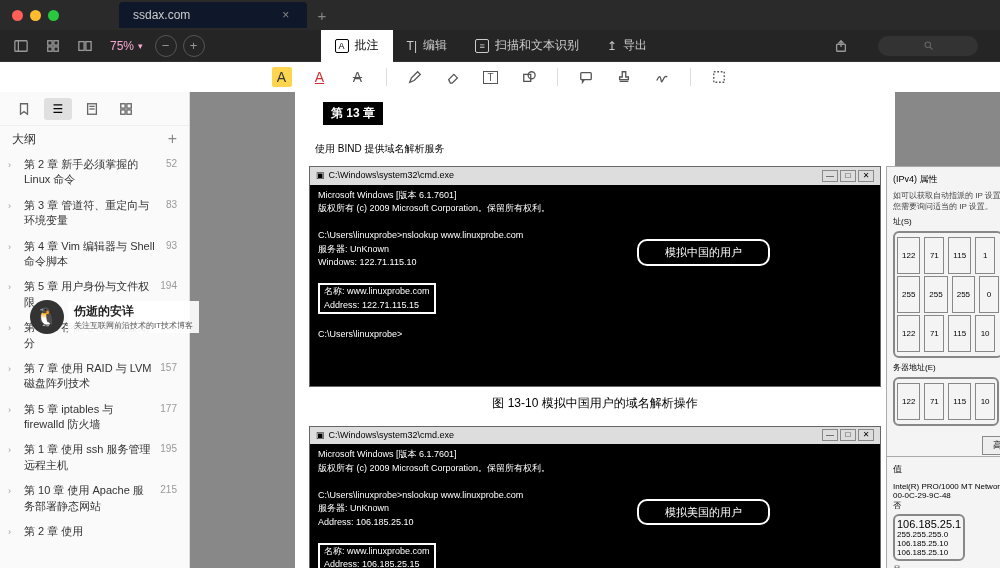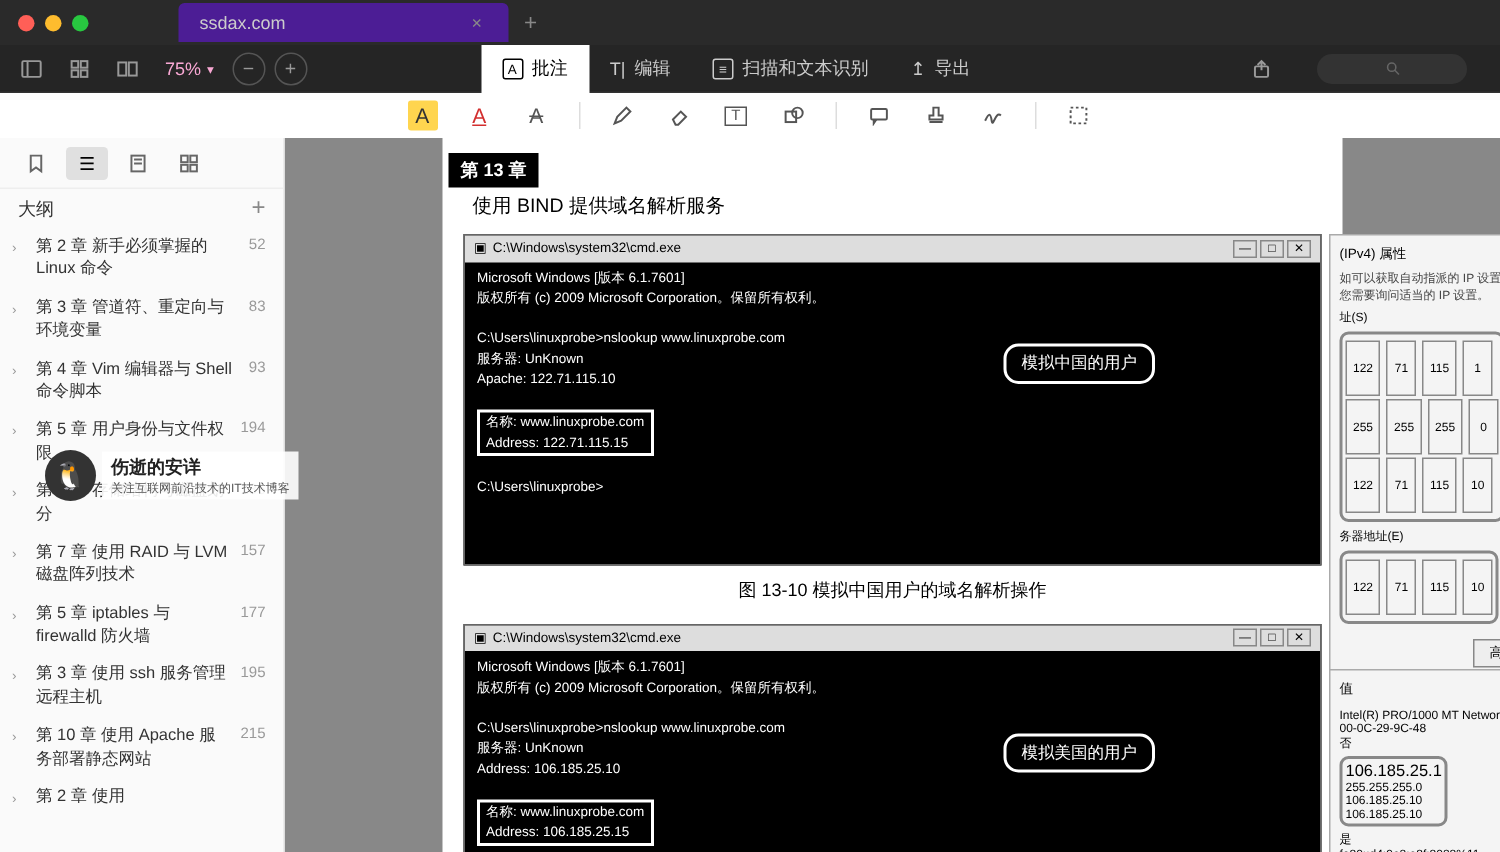--- a/index.html
+++ b/index.html
@@ -1,20 +1,20 @@
 <!DOCTYPE html>
 <html><head>
 <meta charset="utf-8">
 <style>
 *{margin:0;padding:0;box-sizing:border-box;font-family:-apple-system,"PingFang SC",sans-serif}
 body{width:1000px;height:568px;background:#1e1e1e;overflow:hidden;color:#ccc;font-size:12px}
 .titlebar{height:30px;background:#2a2a2a;display:flex;align-items:center;padding:0 12px}
 .dots{display:flex;gap:7px;margin-right:60px}
 .dot{width:11px;height:11px;border-radius:50%}
-.tab{background:#4c1d95;padding:6px 14px;font-size:12px;color:#ccc;display:flex;align-items:center;gap:120px;border-radius:4px 4px 0 0}
+.tab{background:#0f172a;padding:6px 14px;font-size:12px;color:#ccc;display:flex;align-items:center;gap:88px;border-radius:4px 4px 0 0}
 .tab .x{color:#888;cursor:pointer;padding:0 4px}
 .plus{color:#888;margin-left:10px;font-size:15px;cursor:pointer}
 .toolbar{height:32px;background:#252525;display:flex;align-items:center;padding:0 8px;gap:6px;border-bottom:1px solid #333}
 .tbtn{width:26px;height:26px;display:flex;align-items:center;justify-content:center;color:#999;cursor:pointer;border-radius:3px;font-size:13px}
 .zoom{display:flex;align-items:center;gap:4px;color:#f9a8d4;font-size:12px;padding:0 6px;cursor:pointer}
 .circ{width:22px;height:22px;border:1px solid #555;border-radius:50%;display:flex;align-items:center;justify-content:center;color:#999;cursor:pointer;font-size:13px}
 .maintabs{display:flex;margin-left:110px;gap:0}
 .mtab{padding:0 14px;height:32px;display:flex;align-items:center;gap:6px;font-size:12px;color:#ccc;cursor:pointer}
 .mtab.active{background:#fff;color:#000}
 .sq{width:14px;height:14px;border:1.5px solid currentColor;border-radius:2px;display:inline-flex;align-items:center;justify-content:center;font-size:9px}
@@ -37,29 +37,29 @@
 .sitem{display:flex;align-items:flex-start;padding:5px 12px 5px 8px;gap:6px;cursor:pointer;color:#333;font-size:11px;line-height:1.4}
 .sitem .chev{color:#999;font-size:9px;margin-top:2px;width:10px}
 .sitem .txt{flex:1}
 .sitem .pg{color:#999;font-size:10px}
 .wm{position:absolute;left:30px;top:300px;z-index:5;display:flex;align-items:center;gap:4px;pointer-events:none}
 .wlogo{width:34px;height:34px;border-radius:50%;background:#333;display:flex;align-items:center;justify-content:center;color:#fff;font-size:18px}
 .wtxt{background:rgba(255,255,255,0.9);padding:2px 6px;font-size:12px;font-weight:700;color:#222}
 .wtxt .sub{font-size:8px;font-weight:400;color:#555}
 .content{flex:1;background:#888;overflow:auto;padding:0 50px;position:relative}
 .page{background:#fff;margin:0 auto;width:600px;padding:10px 0 20px;color:#000}
-.chap{background:#000;color:#fff;display:inline-block;padding:3px 8px;font-size:12px;font-weight:700;margin-left:4px}
-.chapt{font-size:13px;margin:3px 0 10px 16px;padding-left:4px}
+.chap{background:#000;color:#fff;display:inline-block;padding:3px 8px;font-size:12px;font-weight:700;margin-left:28px}
+.chapt{font-size:10px;margin:17px 0 10px 16px;padding-left:4px}
 .fig{margin:8px 14px 4px;position:relative}
 .term{background:#000;color:#fff;font-family:Consolas,monospace;font-size:9px;padding:4px 8px;line-height:1.5;position:relative;border:1px solid #666}
 .term .bar{background:#ddd;color:#000;margin:-4px -8px 4px;padding:2px 6px;font-size:9px;display:flex;align-items:center;gap:4px}
 .term .bar .ttl{flex:1}
 .term .bar .wc{display:flex;gap:2px}
 .term .bar .wb{width:16px;height:12px;border:1px solid #888;font-size:8px;display:flex;align-items:center;justify-content:center}
-.bubble{position:absolute;border:2px solid #fff;border-radius:10px;padding:3px 10px;font-size:11px;color:#fff}
+.bubble{position:absolute;border:2px solid #fff;border-radius:10px;padding:3px 26px;font-size:11px;color:#fff}
 .ring{display:inline-block;border:2px solid #fff;border-radius:0;padding:0 4px}
 .propbox{position:absolute;right:-160px;top:0;width:155px;background:#f4f4f4;border:1px solid #aaa;font-size:9px;color:#000;padding:6px}
 .propbox .row{display:flex;gap:4px;margin:2px 0}
 .propbox .cell{border:1px solid #888;padding:13px 4px;min-width:20px;text-align:center;font-size:8px}
 .propbox .grp{border:2px solid #888;border-radius:6px;padding:2px;display:inline-block}
 .propbox .btns{display:flex;gap:6px;justify-content:flex-end;margin-top:6px}
 .propbox .pb{border:1px solid #888;padding:2px 10px;background:#eee;font-size:9px}
 .cap{text-align:center;font-size:12px;margin:8px 0 14px;color:#000}
 svg{width:14px;height:14px;fill:none;stroke:currentColor;stroke-width:1.5}
 </style>
@@ -251,21 +251,21 @@
           <span class="txt">第 7 章 使用 RAID 与 LVM 磁盘阵列技术</span>
           <span class="pg">157</span>
         </div>
         <div class="sitem">
           <span class="chev">›</span>
           <span class="txt">第 5 章 iptables 与 firewalld 防火墙</span>
           <span class="pg">177</span>
         </div>
         <div class="sitem">
           <span class="chev">›</span>
-          <span class="txt">第 3 章 使用 ssh 服务管理远程主机</span>
+          <span class="txt">第 1 章 使用 ssh 服务管理远程主机</span>
           <span class="pg">195</span>
         </div>
         <div class="sitem">
           <span class="chev">›</span>
           <span class="txt">第 10 章 使用 Apache 服务部署静态网站</span>
           <span class="pg">215</span>
         </div>
         <div class="sitem">
           <span class="chev">›</span>
           <span class="txt">第 2 章 使用</span>
@@ -294,21 +294,21 @@
               <span class="wc">
                 <span class="wb">—</span>
                 <span class="wb">□</span>
                 <span class="wb">✕</span>
               </span>
             </div>
           <div>Microsoft Windows [版本 6.1.7601]</div>
           <div>版权所有 (c) 2009 Microsoft Corporation。保留所有权利。</div><br>
           <div>C:\Users\linuxprobe&gt;nslookup www.linuxprobe.com</div>
           <div>服务器:  UnKnown</div>
-          <div>Apache:  122.71.115.10</div><br>
+          <div>Windows:  122.71.115.10</div><br>
           <div><span class="ring"><span>名称:    www.linuxprobe.com</span><br><span>Address:  122.71.115.15</span></span></div><br>
           <div>C:\Users\linuxprobe&gt;</div><br><br><br>
           <div class="bubble" style="right:110px;top:72px">模拟中国的用户</div>
         </div>
         <div class="propbox">
           <div style="font-size:9px;margin-bottom:4px">(IPv4) 属性</div>
           <div style="font-size:8px;color:#444;white-space:pre-line">如可以获取自动指派的 IP 设置。否则，
 您需要询问适当的 IP 设置。</div>
           <div style="font-size:8px;margin:4px 0">址(S)</div>
           <div class="grp">

